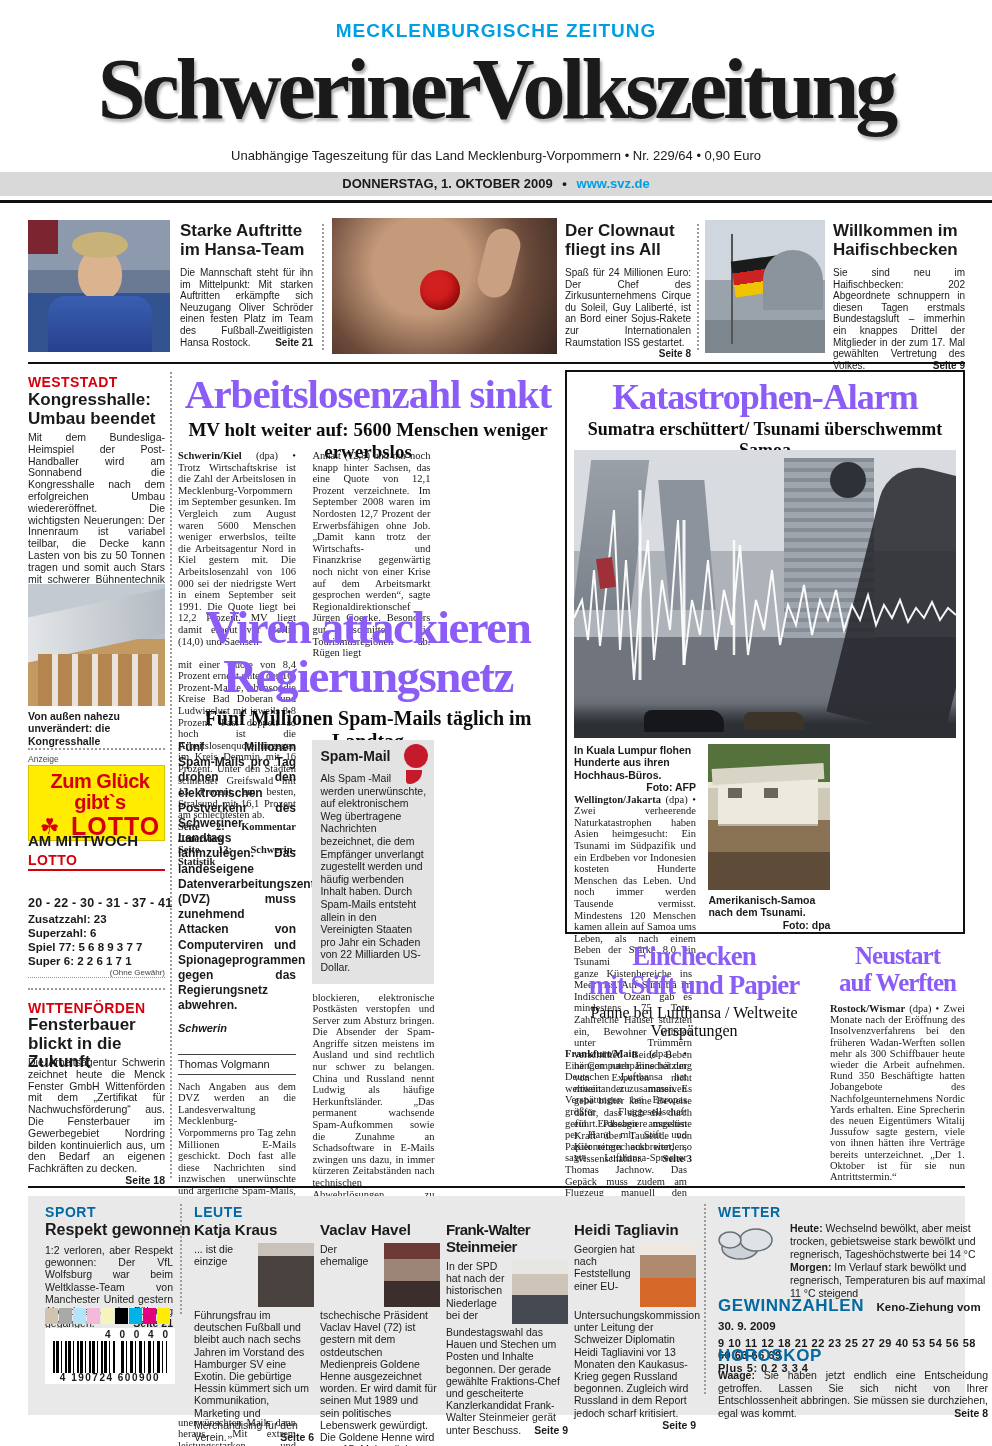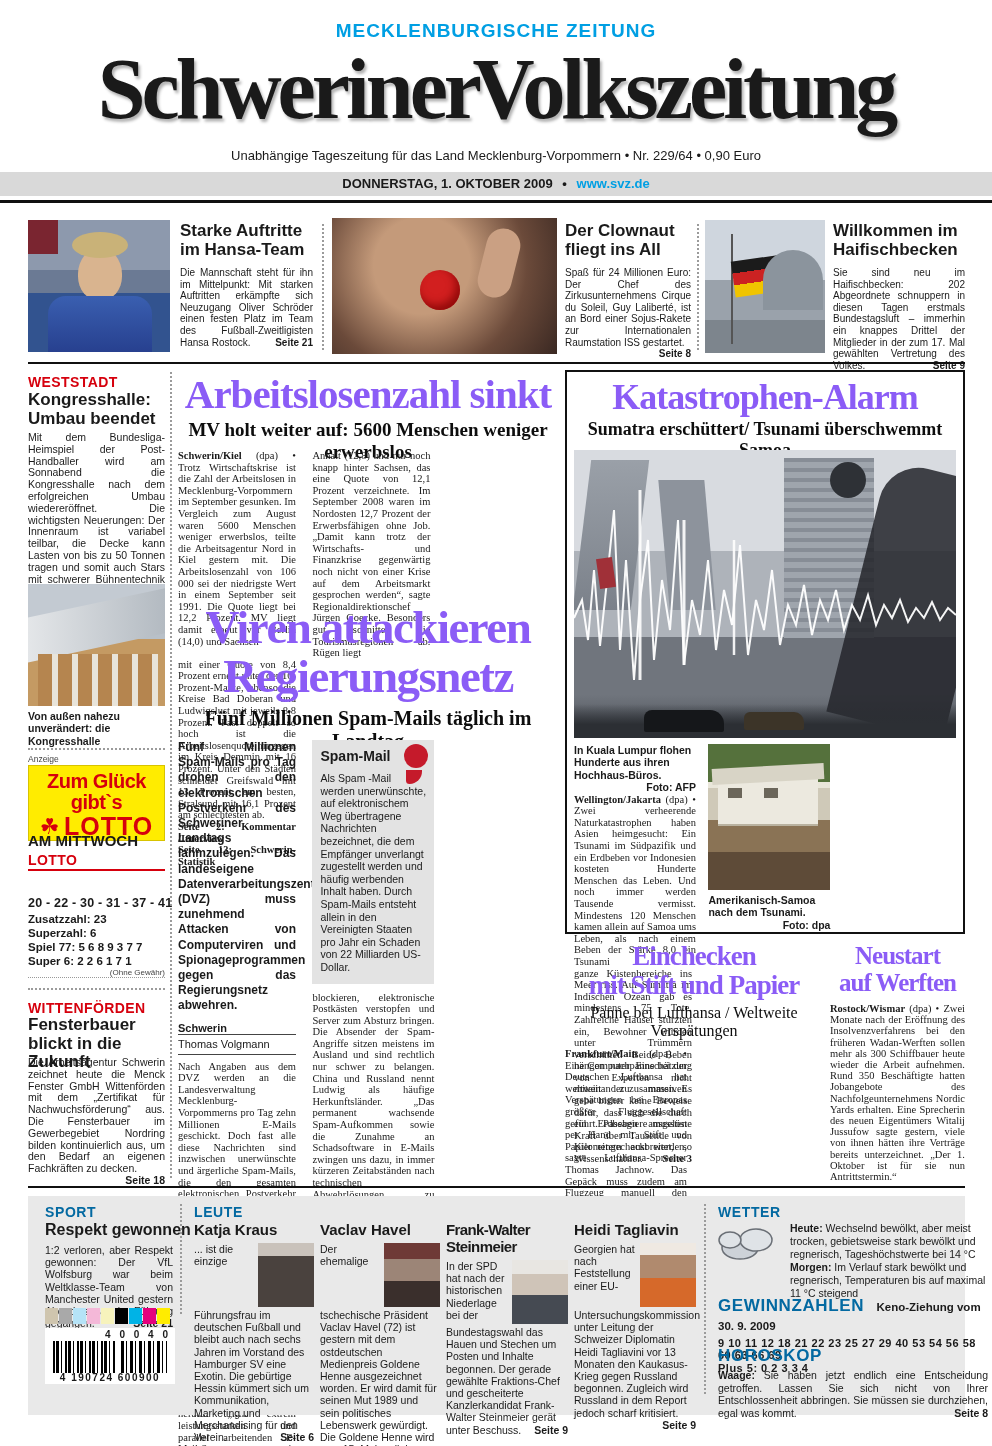--- a/index.html
+++ b/index.html
@@ -1,21 +1,21 @@
 <!DOCTYPE html>
 <html><head>
 <meta charset="utf-8">
 <style>
   html,body{margin:0;padding:0;background:#fff;}
   #page{position:relative;width:992px;height:1446px;background:#fff;overflow:hidden;
         font-family:"Liberation Sans",sans-serif;color:#1a1a1a;}
   .abs{position:absolute;}
   .b{font-weight:bold;}
   .cy{color:#009fe3;}
-  .red{color:#d6000d;}
+  .red{color:#d6000d;margin-left:7px;}
   .just{text-align:justify;}
   .ctr{text-align:center;}
   .page-ref{font-weight:bold;float:right;}
   .vdot{position:absolute;width:0;border-left:2px dotted #9b9b9b;}
   .hdot{position:absolute;height:0;border-top:2px dotted #9b9b9b;}
   .rule{position:absolute;background:#101010;}
   .lbl-red{font-size:14px;font-weight:bold;color:#d6000d;letter-spacing:.4px;}
   .lbl-cy{font-size:14px;font-weight:bold;color:#0369a1;letter-spacing:.6px;}
   .teaser-t{font-size:17px;line-height:19px;font-weight:bold;}
   .teaser-b{font-size:10px;line-height:11.6px;margin-top:8px;text-align:justify;}
@@ -144,21 +144,21 @@
       <div class="b">Seite 2: Kommentar /Interview</div>
       <div class="b">Seite 13: Schwerin-Statistik</div>
     </div>
   </div>
 
   <div class="abs h1" style="left:178px;top:603px;width:380px;font-size:47px;line-height:49px;letter-spacing:-1.5px;">Viren attackieren Regierungsnetz</div>
   <div class="abs subh b" style="left:178px;top:707px;width:380px;font-size:20px;">Fünf Millionen Spam-Mails täglich im Landtag</div>
   <div class="abs" style="left:178px;top:740px;width:380px;">
     <div class="col" style="width:118px;margin-right:12px;">
       <div class="b just" style="font-size:12px;line-height:15.2px;">Fünf Millionen Spam-Mails pro Tag drohen den elektronischen Postverkehr des Schweriner Landtags lahmzulegen. Das landeseigene Datenverarbeitungszentrum (DVZ) muss zunehmend Attacken von Computerviren und Spionageprogrammen gegen das Regierungsnetz abwehren.</div>
-      <div class="byline-rule b" style="font-size:11px;margin-top:8px;padding-bottom:0;">Schwerin</div>
+      <div class="byline-rule b" style="font-size:11px;margin-top:8px;padding-bottom:20px;font-style:italic;">Schwerin</div>
       <div style="font-size:11px;margin-top:3px;padding-bottom:4px;border-bottom:1px solid #444;">Thomas Volgmann</div>
       <div class="serifbody" style="margin-top:6px;">Nach Angaben aus dem DVZ werden an die Landesverwaltung Mecklenburg-Vorpommerns pro Tag zehn Millionen E-Mails geschickt. Doch fast alle diese Nachrichten sind inzwischen unerwünschte und ärgerliche Spam-Mails, die den gesamten elektronischen Postverkehr im Regierungsnetz lahmzulegen drohen. „Derzeit liegt die Spam-Quote bei 99,5 Prozent“, sagt DVZ-Geschäftsführer Huber Ludwig im Gespräch mit unserer Redaktion. Noch vor zwei Jahren erreichten 500 000 E-Mails pro Tag die Landesverwaltung bei einer Spam-Quote von 97 Prozent. Ohne geeignete Gegenmaßnahmen würde die Flut der unerwünschten Mails Leitungen</div>
     </div>
     <div class="col" style="width:122px;margin-right:10px;">
       <div style="background:#e3e3e3;padding:8px 8px 10px 8px;position:relative;">
         <div style="position:absolute;right:6px;top:4px;width:24px;height:24px;border-radius:50%;background:#c51a2b;"></div>
         <div style="position:absolute;right:12px;top:30px;width:16px;height:14px;border-radius:0 0 14px 4px;background:#c51a2b;"></div>
         <div class="b" style="font-size:14px;margin-bottom:8px;">Spam-Mail</div>
         <div style="font-size:10.5px;line-height:12.6px;">Als Spam -Mail werden unerwünschte, auf elektronischem Weg übertragene Nachrichten bezeichnet, die dem Empfänger unverlangt zugestellt werden und häufig werbenden Inhalt haben. Durch Spam-Mails entsteht allein in den Vereinigten Staaten pro Jahr ein Schaden von 22 Milliarden US-Dollar.</div>
       </div>

